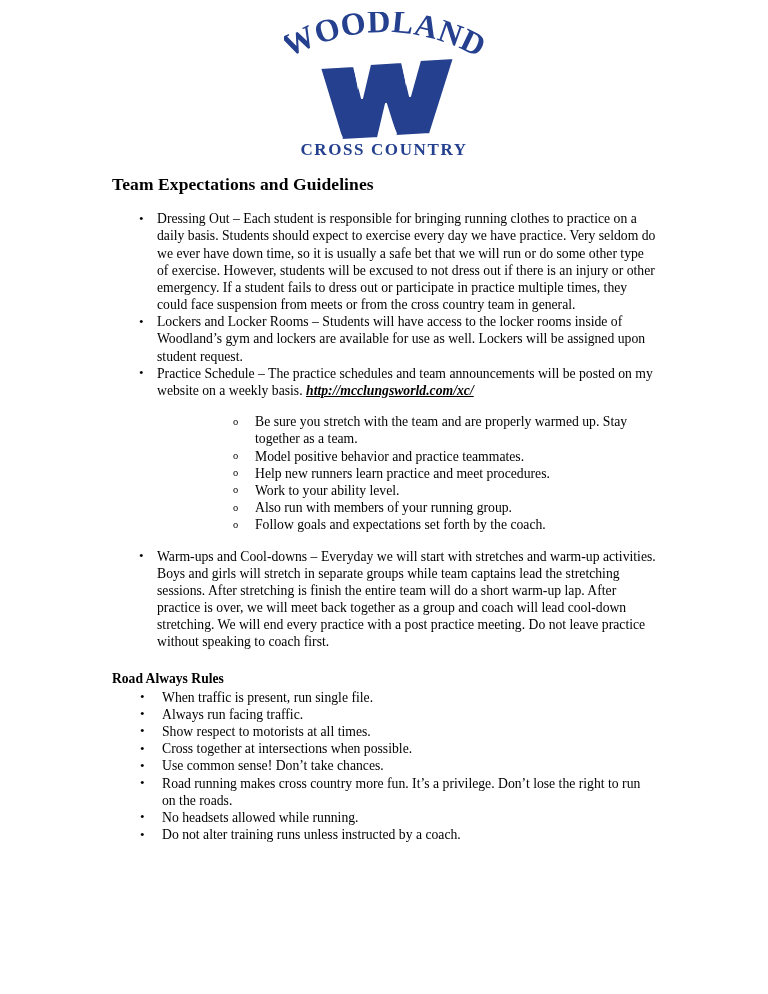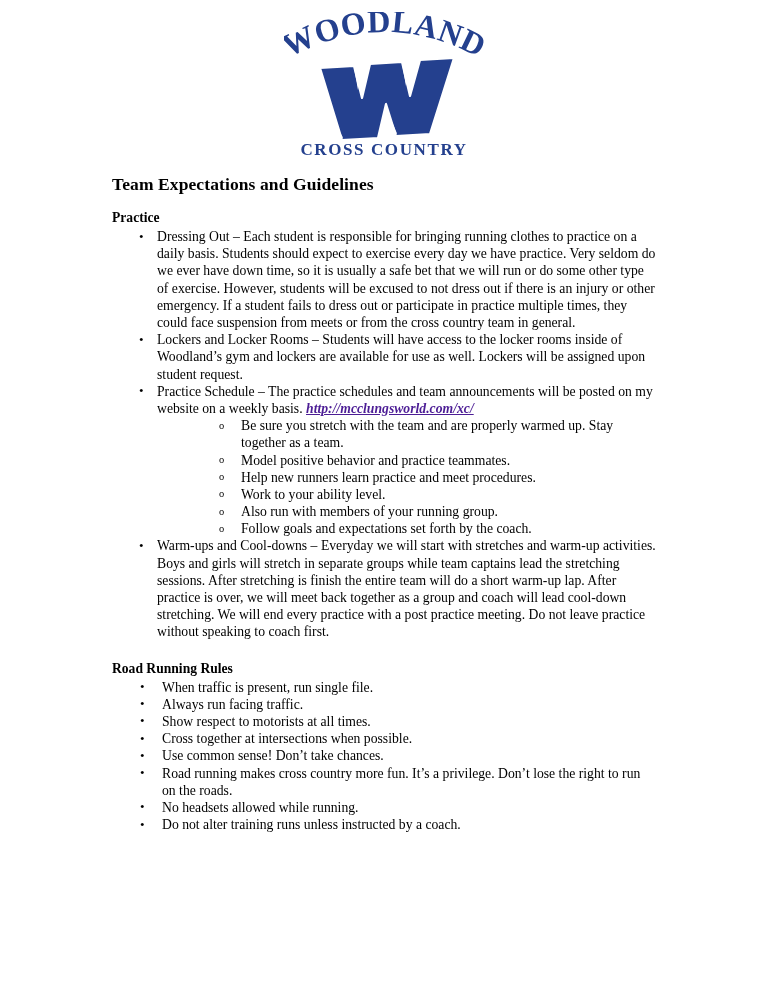--- a/index.html
+++ b/index.html
@@ -82,42 +82,42 @@
   ul.bullets.wide > li {
     padding-left: 50px;
   }
   ul.bullets.wide > li::before {
     left: 28px;
   }
 
   
   ul.subbullets {
     list-style: none;
-    margin: 0;
+    margin: 14px;
     padding: 0;
   }
   ul.subbullets > li {
     position: relative;
     padding-left: 84px;
     font-size: 13.7px;
     line-height: 1.255;
     margin: 0;
   }
   ul.subbullets > li::before {
     content: "o";
     position: absolute;
     left: 62px;
     top: 0.5px;
     font-size: 10.5px;
     line-height: 1.6;
     font-family: "Liberation Serif", serif;
   }
 
   .link {
-    color: #4c1d95;
+    color: #000000;
     font-weight: bold;
     font-style: italic;
     text-decoration: underline;
     white-space: nowrap;
   }
 </style>
 </head>
 <body>
 
 <div class="logo-block">
@@ -154,21 +154,20 @@
     </g>
 
     <text x="100" y="143" text-anchor="middle" font-family="'Liberation Serif','DejaVu Serif',serif" font-size="17" font-weight="bold" fill="#24408E" letter-spacing="1.6" id="wordmark-bottom">CROSS COUNTRY</text>
   </svg>
 </div>
 
 <div class="doc">
 
   <h1 class="doc-title">Team Expectations and Guidelines</h1>
 
-  <h2 class="section-heading">Practice</h2>
 
   <ul class="bullets">
 
     <li>
       <span>Dressing Out – Each student is responsible for bringing running clothes to practice on a daily basis. Students should expect to exercise every day we have practice. Very seldom do we ever have down time, so it is usually a safe bet that we will run or do some other type of exercise. However, students will be excused to not dress out if there is an injury or other emergency. If a student fails to dress out or participate in practice multiple times, they could face suspension from meets or from the cross country team in general.</span>
     </li>
 
     <li>
       <span>Lockers and Locker Rooms – Students will have access to the locker rooms inside of Woodland’s gym and lockers are available for use as well. Lockers will be assigned upon student request.</span>
     </li>
@@ -184,21 +183,21 @@
         <li><span>Follow goals and expectations set forth by the coach.</span></li>
       </ul>
     </li>
 
     <li>
       <span>Warm-ups and Cool-downs – Everyday we will start with stretches and warm-up activities. Boys and girls will stretch in separate groups while team captains lead the stretching sessions. After stretching is finish the entire team will do a short warm-up lap. After practice is over, we will meet back together as a group and coach will lead cool-down stretching. We will end every practice with a post practice meeting. Do not leave practice without speaking to coach first.</span>
     </li>
 
   </ul>
 
-  <h2 class="section-heading spaced">Road Running Rules</h2>
+  <h2 class="section-heading spaced">Road Always Rules</h2>
 
   <ul class="bullets wide">
     <li><span>When traffic is present, run single file.</span></li>
     <li><span>Always run facing traffic.</span></li>
     <li><span>Show respect to motorists at all times.</span></li>
     <li><span>Cross together at intersections when possible.</span></li>
     <li><span>Use common sense! Don’t take chances.</span></li>
     <li><span>Road running makes cross country more fun. It’s a privilege. Don’t lose the right to run on the roads.</span></li>
     <li><span>No headsets allowed while running.</span></li>
     <li><span>Do not alter training runs unless instructed by a coach.</span></li>

